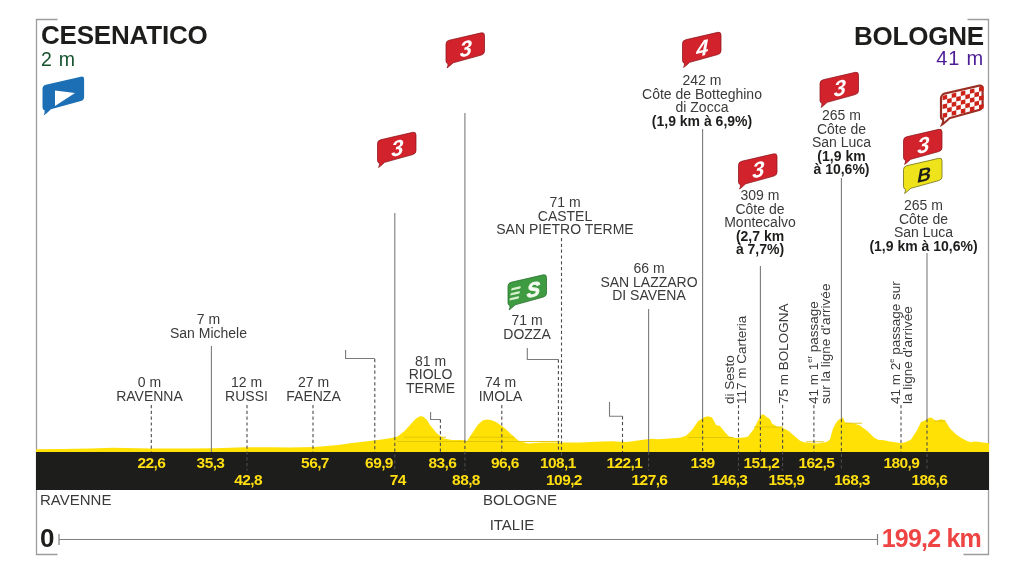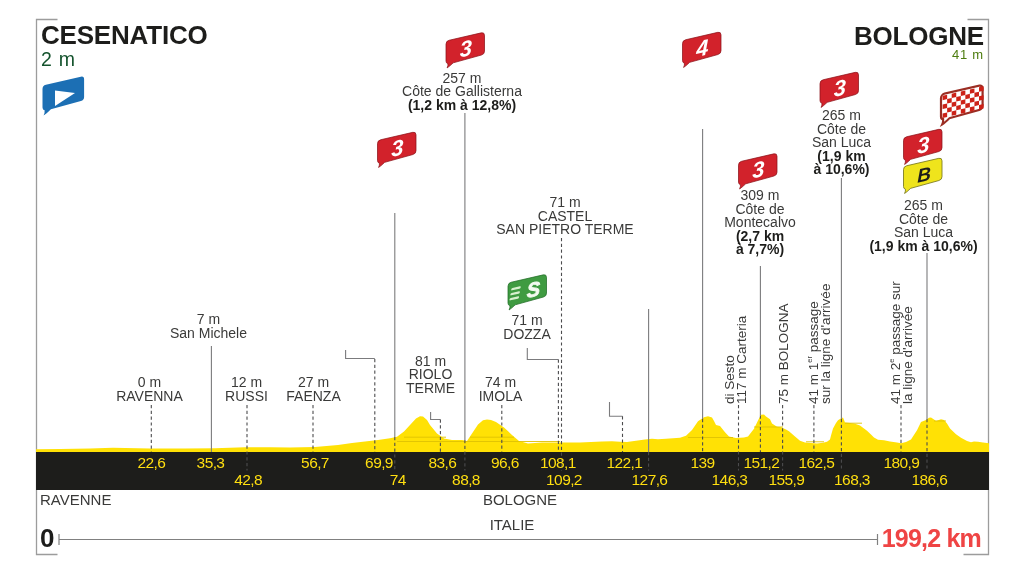--- a/index.html
+++ b/index.html
@@ -1,19 +1,19 @@
 <!DOCTYPE html>
 <html><head><meta charset="utf-8">
 <style>
 html,body{margin:0;padding:0;background:#fff}
 *{-webkit-font-smoothing:antialiased}
 #wrap{position:relative;width:1024px;height:574px;font-family:"Liberation Sans",sans-serif;overflow:hidden;background:#fff}
 .lbl{position:absolute;transform:translateX(-50%);text-align:center;font-size:14px;line-height:13.5px;color:#3a3a39;white-space:nowrap}
 .lbl b{color:#1d1d1b}
-.num{position:absolute;transform:translateX(-50%);font-size:15.5px;line-height:15px;font-weight:normal;color:#ffdf10;letter-spacing:-0.6px;white-space:nowrap}
+.num{position:absolute;transform:translateX(-50%);font-size:15.5px;line-height:15px;font-weight:bold;color:#ffdf10;letter-spacing:-0.6px;white-space:nowrap}
 .rot{position:absolute;transform:rotate(-90deg);transform-origin:0 0;font-size:13.5px;line-height:12px;color:#3a3a39;white-space:nowrap;text-align:left}
 .rot sup{font-size:7.5px}
 svg{position:absolute;left:0;top:0}
 </style></head>
 <body>
 <div id="wrap">
 <svg width="1024" height="574" viewBox="0 0 1024 574">
 
  <g stroke="#9c9c9c" stroke-width="1.3" fill="none">
   <path d="M57.5,19.5 H36.5 V554.5 H57.5"></path>
@@ -148,35 +148,36 @@
           <rect x="19.80" y="19.36" width="4.55" height="4.44"></rect>
           <rect x="28.90" y="19.36" width="4.55" height="4.44"></rect>
           <rect x="38.00" y="19.36" width="4.55" height="4.44"></rect>
         </g>
  </g>
 </svg>
 
 <div style="position:absolute;left:41px;top:20px;font-size:26px;font-weight:bold;color:#1d1d1b;letter-spacing:-0.2px">CESENATICO</div>
 <div style="position:absolute;left:41px;top:47.5px;font-size:19.5px;color:#14532d;letter-spacing:0.8px">2 m</div>
 <div style="position:absolute;right:40px;top:21px;font-size:26px;font-weight:bold;color:#1d1d1b;letter-spacing:-0.2px">BOLOGNE</div>
-<div style="position:absolute;right:40px;top:47px;font-size:13px;color:#4d7c0f;letter-spacing:0.8px">41 m</div>
-
-<div class="lbl" style="left:462px;top:71.8px">257 m<br>Côte de Gallisterna<br><b>(1,2 km à 12,8%)</b></div>
+<div style="position:absolute;right:40px;top:47px;font-size:20px;color:#4c1d95;letter-spacing:0.8px">41 m</div>
+
+<div class="lbl" style="left:702px;top:74px">242 m<br>Côte de Botteghino<br>di Zocca<br><b>(1,9 km à 6,9%)</b></div>
 <div class="lbl" style="left:760px;top:189px">309 m<br>Côte de<br>Montecalvo<br><b>(2,7 km<br>à 7,7%)</b></div>
 <div class="lbl" style="left:841.5px;top:109px">265 m<br>Côte de<br>San Luca<br><b>(1,9 km<br>à 10,6%)</b></div>
 <div class="lbl" style="left:923.5px;top:199px">265 m<br>Côte de<br>San Luca<br><b>(1,9 km à 10,6%)</b></div>
 <div class="lbl" style="left:527px;top:314px">71 m<br>DOZZA</div>
 
 <div class="lbl" style="left:149.5px;top:376px">0 m<br>RAVENNA</div>
 <div class="lbl" style="left:208.5px;top:313px">7 m<br>San Michele</div>
 <div class="lbl" style="left:246.5px;top:376px">12 m<br>RUSSI</div>
 <div class="lbl" style="left:313.5px;top:376px">27 m<br>FAENZA</div>
 <div class="lbl" style="left:430.5px;top:354.5px">81 m<br>RIOLO<br>TERME</div>
 <div class="lbl" style="left:500.5px;top:376px">74 m<br>IMOLA</div>
 <div class="lbl" style="left:565px;top:196px">71 m<br>CASTEL<br>SAN PIETRO TERME</div>
+<div class="lbl" style="left:649px;top:262px">66 m<br>SAN LAZZARO<br>DI SAVENA</div>
 
 <div class="rot" style="left:723.5px;top:404px;width:150px">di Sesto<br>117 m Carteria</div>
 <div class="rot" style="left:778.2px;top:404px;width:150px">75 m BOLOGNA</div>
 <div class="rot" style="left:803.5px;top:404px;width:150px">41 m 1<sup>er</sup> passage<br>sur la ligne d'arrivée</div>
 <div class="rot" style="left:885.5px;top:404px;width:150px">41 m 2<sup>e</sup> passage sur<br>la ligne d'arrivée</div>
 
 <div class="num" style="left:151.3px;top:454.5px">22,6</div>
 <div class="num" style="left:210.5px;top:454.5px">35,3</div>
 <div class="num" style="left:315px;top:454.5px">56,7</div>
 <div class="num" style="left:379px;top:454.5px">69,9</div>

